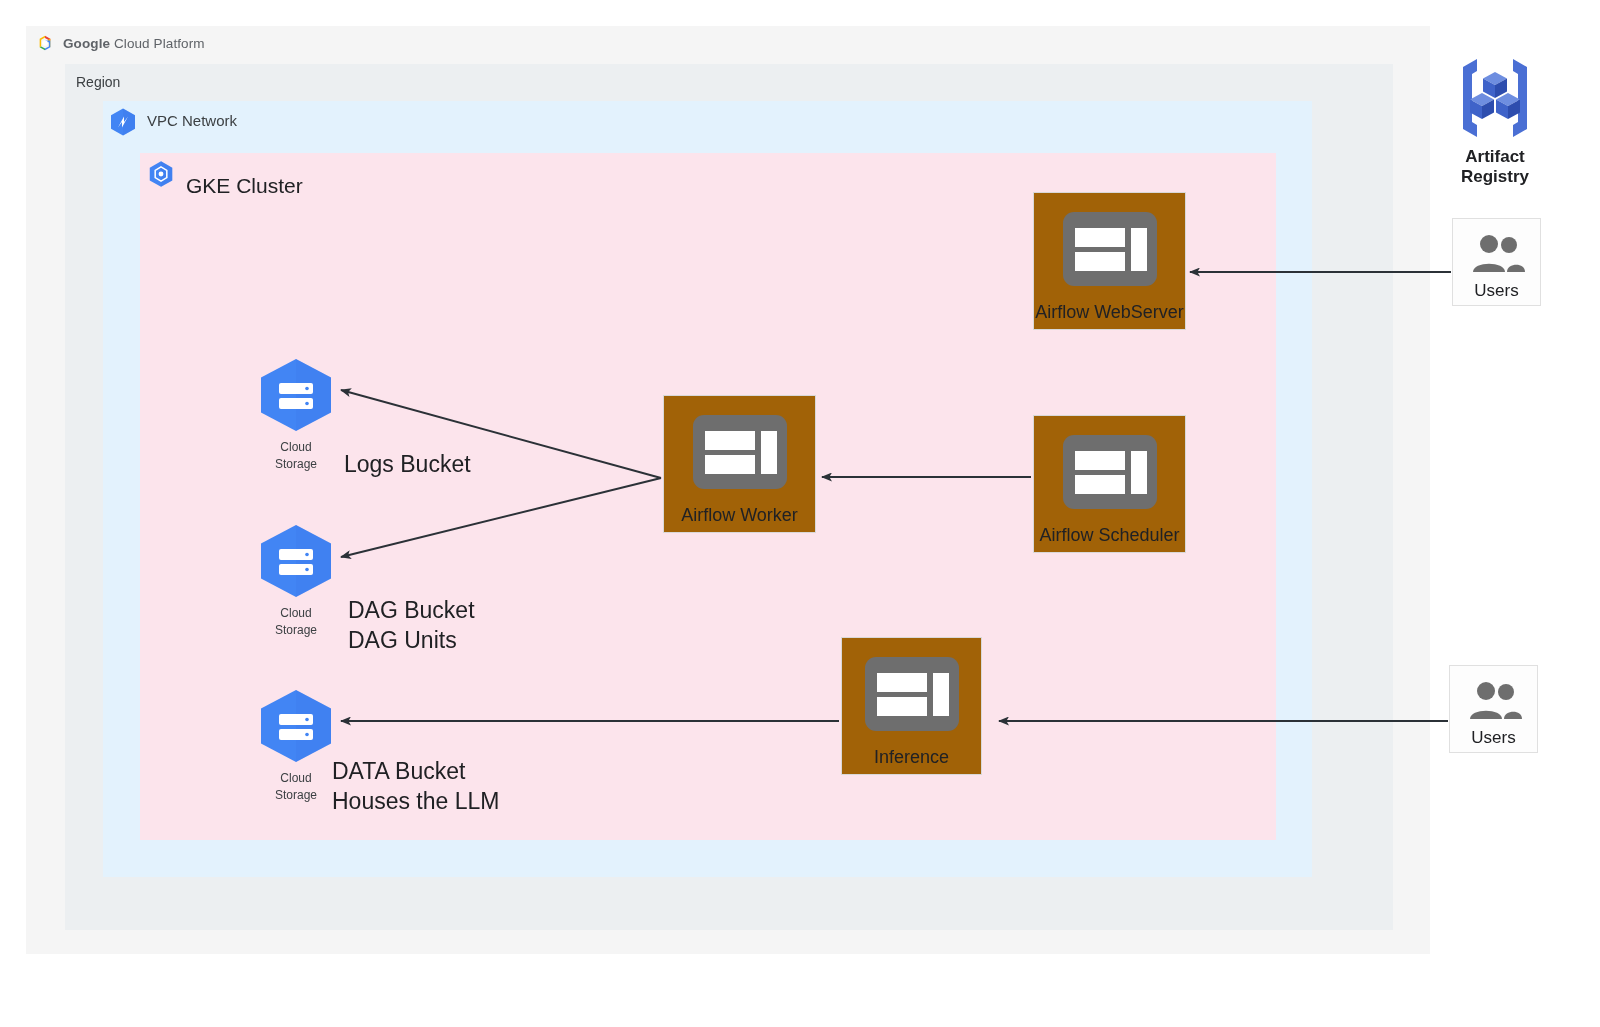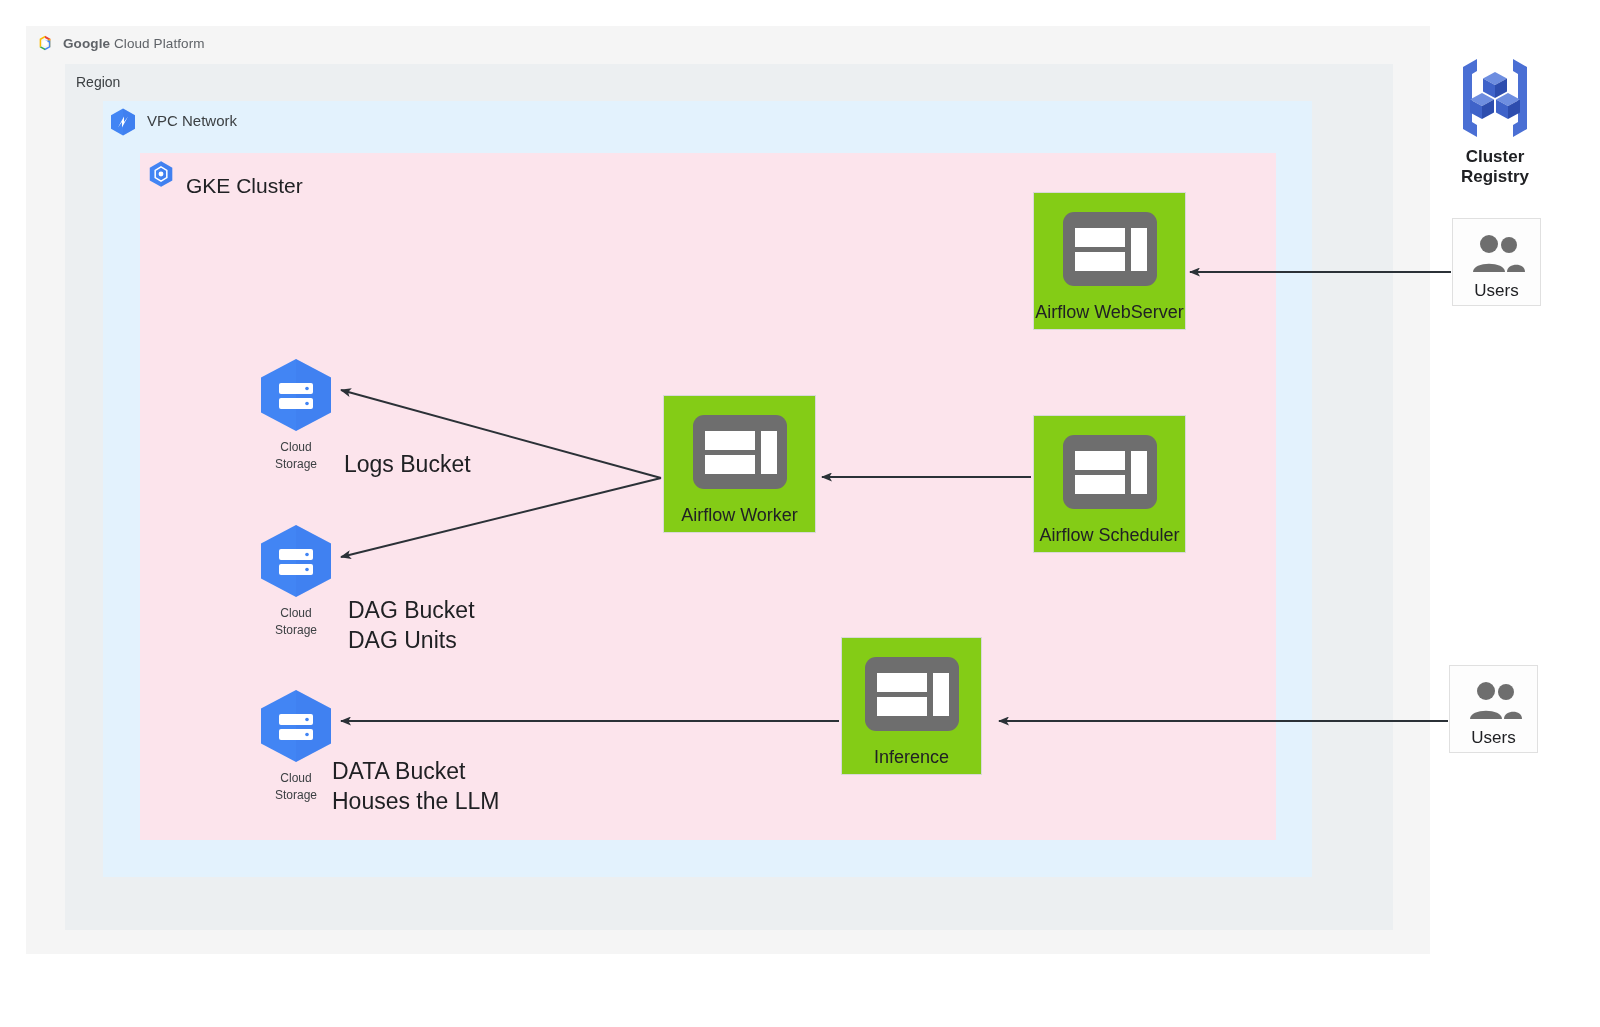--- a/index.html
+++ b/index.html
@@ -56,21 +56,21 @@
     position: absolute; left: 35px; top: 33px;
     display: flex; align-items: center; gap: 8px;
   }
   #gcp-logo-mark { width: 20px; height: 20px; display: block; }
   #gcp-wordmark { font-size: 13.5px; color: #5f6368; letter-spacing: .1px; }
   #gcp-wordmark .g-strong { color: #5f6368; }
 
   
   .node {
     position: absolute;
-    background: #84cc16;
+    background: #a16207;
     border: 1px solid #d8d8d8;
     box-sizing: border-box;
     display: flex;
     flex-direction: column;
     align-items: center;
     justify-content: flex-start;
   }
   .node .node-glyph { margin-top: 18px; }
   .node .node-label {
     position: absolute;
@@ -328,18 +328,18 @@
 
       <polygon points="33,38 45,44.5 33,51 21,44.5" fill="#6e8ee0"></polygon>
       <polygon points="21,44.5 33,51 33,64 21,57.5" fill="#3f63c9"></polygon>
       <polygon points="45,44.5 33,51 33,64 45,57.5" fill="#2d4dae"></polygon>
 
       <polygon points="59,38 71,44.5 59,51 47,44.5" fill="#6e8ee0"></polygon>
       <polygon points="47,44.5 59,51 59,64 47,57.5" fill="#3f63c9"></polygon>
       <polygon points="71,44.5 59,51 59,64 71,57.5" fill="#2d4dae"></polygon>
     </svg>
     <div class="ar-label">
-      <div>Cluster</div>
+      <div>Artifact</div>
       <div>Registry</div>
     </div>
   </div>
 
 </div>
 
 </body></html>

